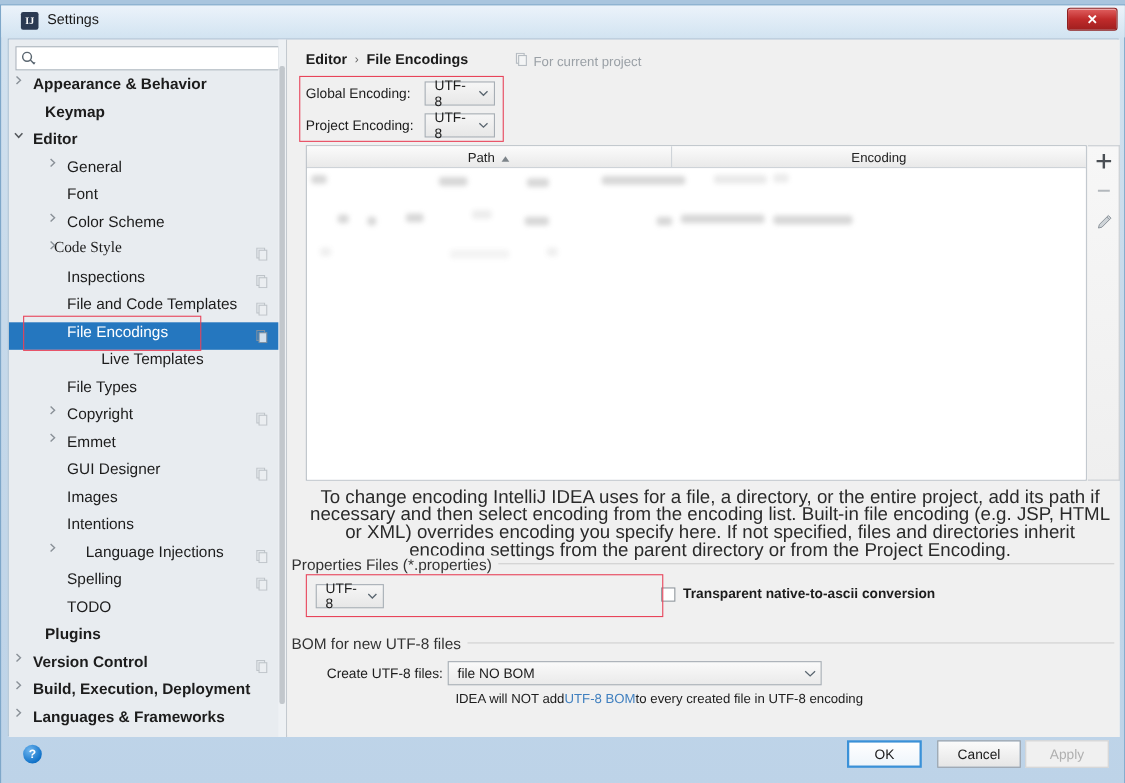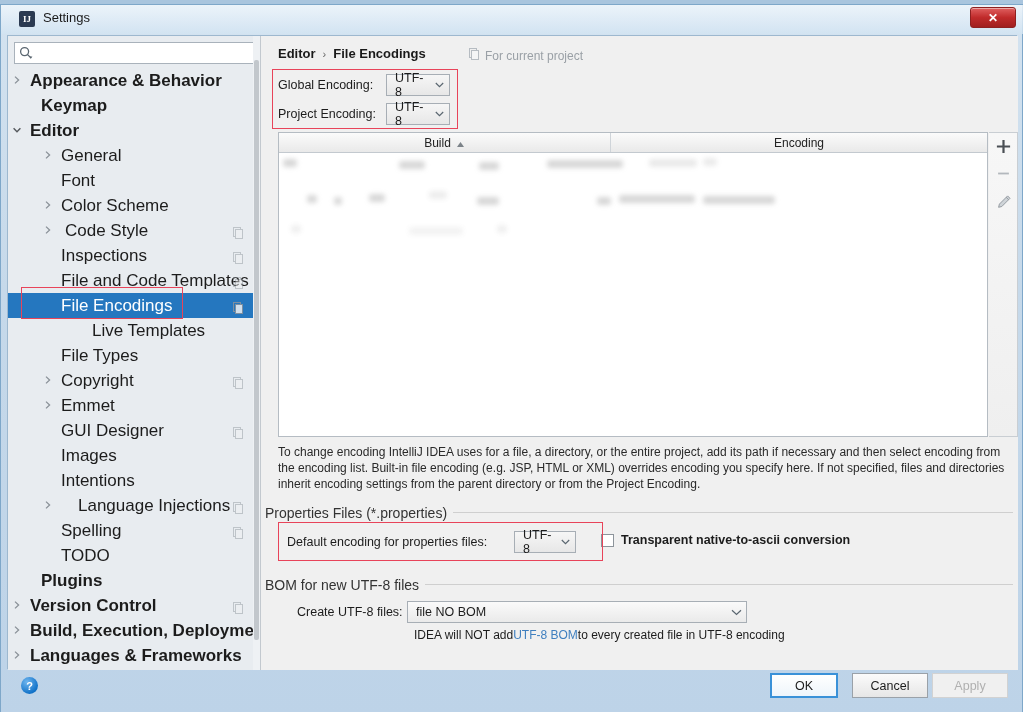--- a/index.html
+++ b/index.html
@@ -87,22 +87,22 @@
     pointer-events: none;
   }
   .tree {
     position: absolute; left: 0; top: 32px;
     width: 246px; height: 602px;
     overflow: hidden;
   }
   .tree-item {
     position: relative;
     height: 25px;
-    display: flex; align-items: center;
-    font-size: 17px;
+    display: flex; 
+    font-size: 14px;
     color: #1c1c1c;
     cursor: default;
     white-space: nowrap;
   }
   .tree-item.bold { font-weight: bold; }
   .tree-item.selected {
     background: #2577bf;
     color: #ffffff;
   }
   .arrow {
@@ -228,21 +228,21 @@
     position: absolute; left: 4px;
     width: 21px; height: 21px;
     display: flex; align-items: center; justify-content: center;
     cursor: pointer;
   }
 
   
   .desc {
     position: absolute; left: 17px; top: 408px;
     width: 735px;
-    font-size: 12px; line-height: 16px; color: #2a2a2a;
+    font-size: 17px; line-height: 16px; color: #2a2a2a; text-align: center;
   }
 
   
   .grp-title {
     position: absolute;
     font-size: 14px; color: #333;
     background: #f0f0f0;
     padding-right: 6px;
     z-index: 3;
   }
@@ -355,21 +355,21 @@
               </svg>
             </span>
             <span class="ti-label" style="margin-left: 53px;">Color Scheme</span>
           </div>
           <div class="tree-item">
             <span class="arrow" style="left: 35px;">
               <svg width="10" height="10" viewBox="0 0 10 10">
                 <path d="M3 1.6 L6.6 5 L3 8.4" fill="none" stroke="#8a9198" stroke-width="1.3"></path>
               </svg>
             </span>
-            <span class="ti-label" style="margin-left: 57px;">Code Style</span>
+            <span class="ti-label" style="margin-left: 41px; font-family: Liberation Serif, serif;">Code Style</span>
             <span class="copy-icon"><svg width="12" height="12" viewBox="0 0 12 12">
                 <rect x="1.5" y="0.5" width="7" height="9" fill="none" stroke="#8d949b" stroke-width="1"></rect>
                 <rect x="3.5" y="2.5" width="7" height="9" fill="#f0f2f4" stroke="#8d949b" stroke-width="1"></rect>
               </svg></span>
           </div>
           <div class="tree-item">
             <span class="ti-label" style="margin-left: 53px;">Inspections</span>
             <span class="copy-icon"><svg width="12" height="12" viewBox="0 0 12 12">
                 <rect x="1.5" y="0.5" width="7" height="9" fill="none" stroke="#8d949b" stroke-width="1"></rect>
                 <rect x="3.5" y="2.5" width="7" height="9" fill="#f0f2f4" stroke="#8d949b" stroke-width="1"></rect>
@@ -528,21 +528,21 @@
             <svg width="9" height="6" viewBox="0 0 9 6">
                 <path d="M0.8 1 L4.5 4.6 L8.2 1" fill="none" stroke="#5a6670" stroke-width="1.2"></path>
               </svg>
           </span>
         </span>
       </div>
 
       <div class="table-area">
         <div class="thead">
           <div class="th path">
-            <span>Build</span>
+            <span>Path</span>
             <span class="sort-asc">
               <svg width="9" height="9" viewBox="0 0 9 9">
                   <path d="M4.5 2 L8 7 L1 7 Z" fill="#7c8389"></path>
                 </svg>
             </span>
           </div>
           <div class="th enc">
             <span>Encoding</span>
           </div>
         </div>
@@ -587,21 +587,20 @@
       </div>
 
       <div class="desc">To change encoding IntelliJ IDEA uses for a file, a directory, or the entire project, add its path if necessary and then select encoding from the encoding list. Built-in file encoding (e.g. JSP, HTML or XML) overrides encoding you specify here. If not specified, files and directories inherit encoding settings from the parent directory or from the Project Encoding.</div>
 
       <div class="grp-title" style="left:4px; top:469px;">Properties Files (*.properties)</div>
       <div class="grp-line" style="left:160px; top:476px; width:592px;"></div>
 
       <div class="redbox" style="left:17px; top:486px; width:325px; height:39px;"></div>
 
       <div class="enc-row" style="left:26px; top:495px;">
-        <span style="width:227px;">Default encoding for properties files:</span>
         <span class="combo" style="width:62px;">
           <span>UTF-8</span>
           <span class="caret">
             <svg width="9" height="6" viewBox="0 0 9 6">
                 <path d="M0.8 1 L4.5 4.6 L8.2 1" fill="none" stroke="#5a6670" stroke-width="1.2"></path>
               </svg>
           </span>
         </span>
       </div>
 

